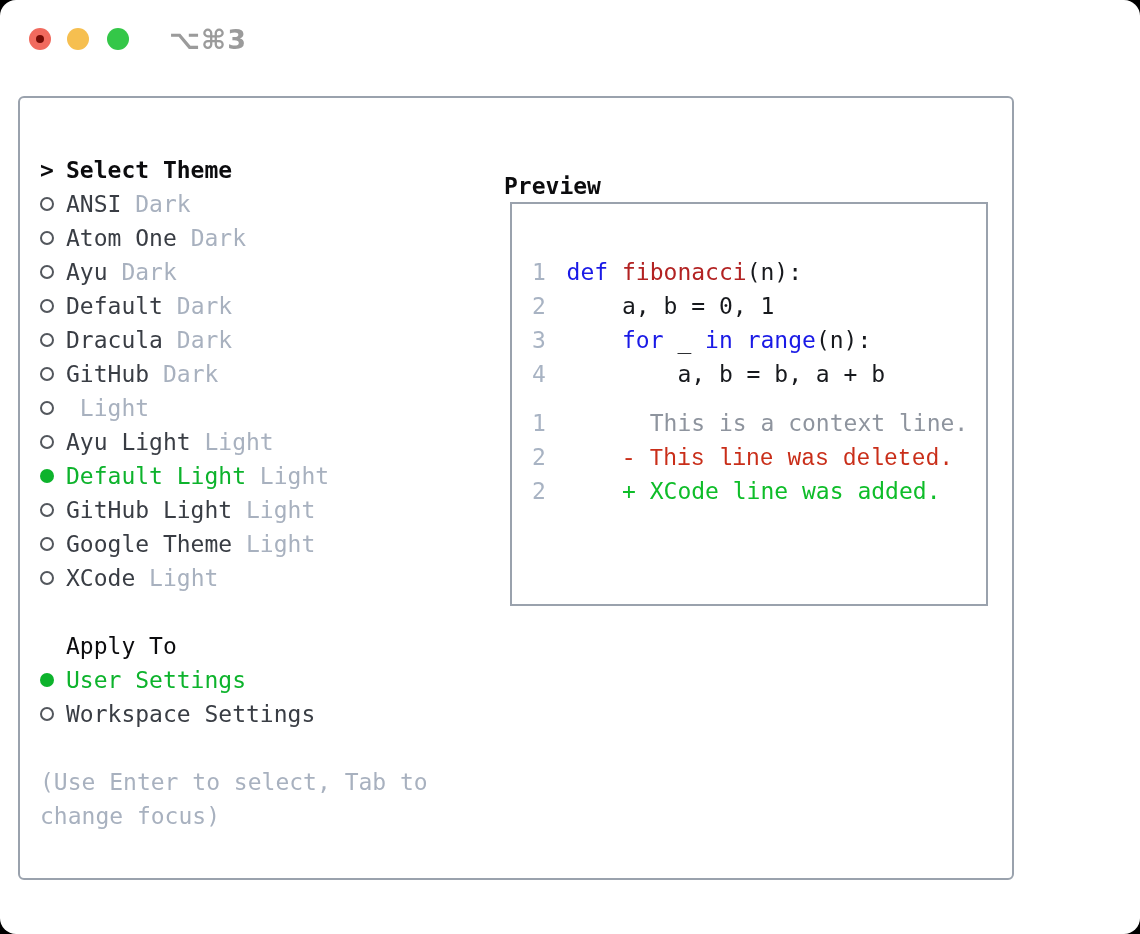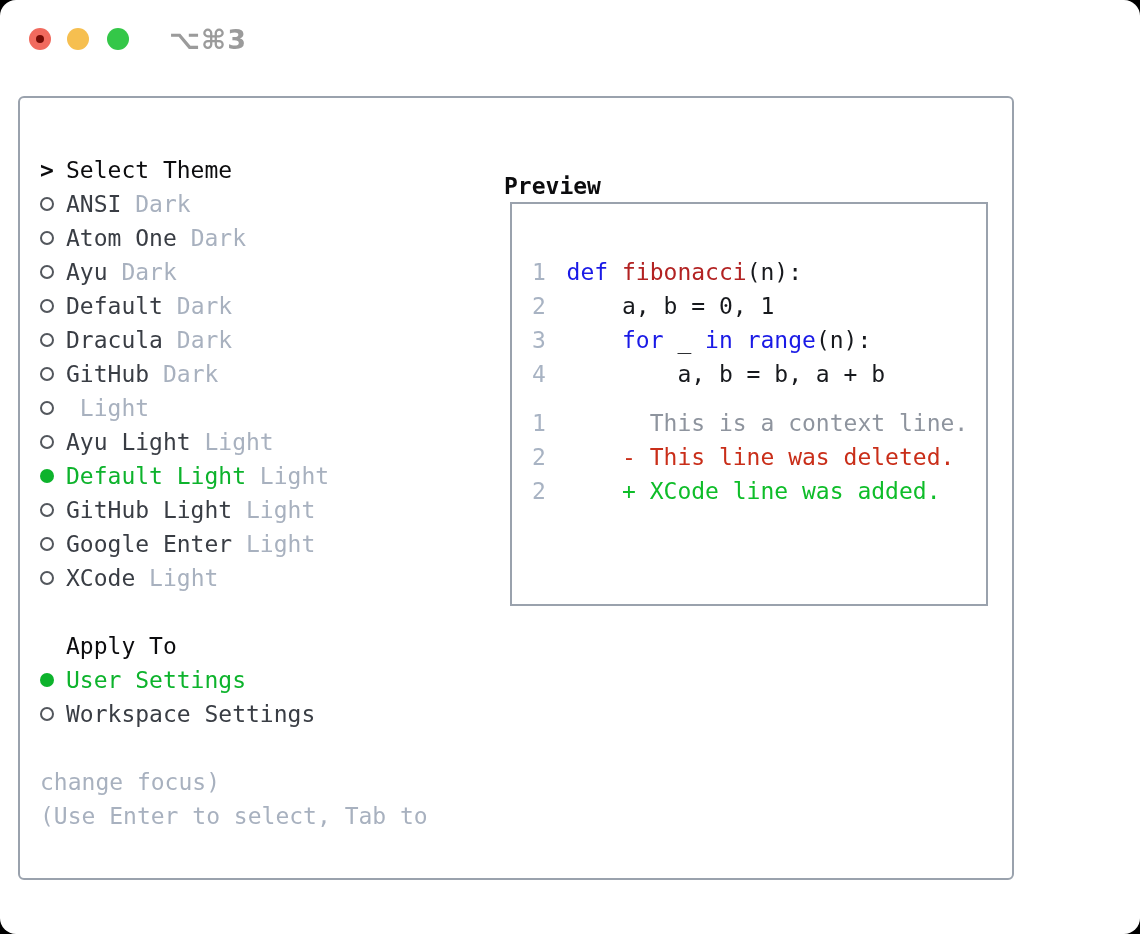--- a/index.html
+++ b/index.html
@@ -31,21 +31,21 @@
   
   .panel{
     position:absolute;left:18px;top:96px;width:996px;height:784px;
     border:2px solid var(--panel_border);border-radius:6px;
     box-sizing:border-box;background:var(--window_bg);
   }
   .left-col{position:absolute;left:20px;top:55px;width:450px;}
   .row{height:34px;line-height:34px;font-size:23px;display:flex;align-items:center;white-space:pre;}
   .bullet-col{width:26px;flex:0 0 26px;display:flex;align-items:center;}
   .prompt{font-weight:700;color:var(--heading_text);}
-  .title-bold{font-weight:400;color:var(--heading_text);}
+  .title-bold{font-weight:700;color:var(--heading_text);}
   .radio{width:14px;height:14px;border-radius:50%;box-sizing:border-box;}
   .radio.off{border:2px solid var(--radio_ring);}
   .radio.on{background:var(--selected_green);}
   .item-name{color:var(--item_text);}
   .item-name.selected{color:var(--selected_green);}
   .item-variant{color:var(--muted_text);}
   .spacer{height:34px;}
   .apply-title{color:var(--heading_text);}
   .hint{height:34px;line-height:34px;font-size:23px;color:var(--muted_text);white-space:pre;}
   
@@ -56,21 +56,21 @@
     border:2px solid var(--panel_border);box-sizing:border-box;
     padding:51px 0 11px 20px;overflow:hidden;background:var(--window_bg);
   }
   .code-line{height:34px;line-height:34px;font-size:23px;white-space:pre;}
   .ln{display:inline-block;width:2.5ch;color:var(--gutter);}
   .diff-block{margin-top:15px;}
   .seg-txt{color:var(--code_text);}
   .seg-kw{color:var(--keyword);}
   .seg-fn{color:var(--function_name);}
   .seg-ctx{color:var(--context_line);}
-  .seg-del{color:var(--deleted_line);}
+  .seg-del{color:var(--deleted_line);font-family:Liberation Mono, monospace;}
   .seg-add{color:var(--added_line);}
 </style>
 </head>
 <body>
 
 <div class="window">
 
   <div class="titlebar">
     <span class="tl red">
         <span class="tl-dot"></span>
@@ -92,40 +92,40 @@
           <div class="row"><span class="bullet-col"><span class="radio off"></span></span><span class="item-name">ANSI</span><span class="item-variant"> Dark</span></div>
           <div class="row"><span class="bullet-col"><span class="radio off"></span></span><span class="item-name">Atom One</span><span class="item-variant"> Dark</span></div>
           <div class="row"><span class="bullet-col"><span class="radio off"></span></span><span class="item-name">Ayu</span><span class="item-variant"> Dark</span></div>
           <div class="row"><span class="bullet-col"><span class="radio off"></span></span><span class="item-name">Default</span><span class="item-variant"> Dark</span></div>
           <div class="row"><span class="bullet-col"><span class="radio off"></span></span><span class="item-name">Dracula</span><span class="item-variant"> Dark</span></div>
           <div class="row"><span class="bullet-col"><span class="radio off"></span></span><span class="item-name">GitHub</span><span class="item-variant"> Dark</span></div>
           <div class="row"><span class="bullet-col"><span class="radio off"></span></span><span class="item-variant"> Light</span></div>
           <div class="row"><span class="bullet-col"><span class="radio off"></span></span><span class="item-name">Ayu Light</span><span class="item-variant"> Light</span></div>
           <div class="row"><span class="bullet-col"><span class="radio on"></span></span><span class="item-name selected">Default Light</span><span class="item-variant"> Light</span></div>
           <div class="row"><span class="bullet-col"><span class="radio off"></span></span><span class="item-name">GitHub Light</span><span class="item-variant"> Light</span></div>
-          <div class="row"><span class="bullet-col"><span class="radio off"></span></span><span class="item-name">Google Enter</span><span class="item-variant"> Light</span></div>
+          <div class="row"><span class="bullet-col"><span class="radio off"></span></span><span class="item-name">Google Theme</span><span class="item-variant"> Light</span></div>
           <div class="row"><span class="bullet-col"><span class="radio off"></span></span><span class="item-name">XCode</span><span class="item-variant"> Light</span></div>
         </div>
 
       <div class="spacer"></div>
 
       <div class="row">
         <span class="bullet-col"></span>
         <span class="apply-title">Apply To</span>
       </div>
 
       <div id="apply-list">
           <div class="row"><span class="bullet-col"><span class="radio on"></span></span><span class="item-name selected">User Settings</span></div>
           <div class="row"><span class="bullet-col"><span class="radio off"></span></span><span class="item-name">Workspace Settings</span></div>
         </div>
 
       <div class="spacer"></div>
 
+      <div class="hint">(Use Enter to select, Tab to</div>
       <div class="hint">change focus)</div>
-      <div class="hint">(Use Enter to select, Tab to</div>
     </div>
 
     <div class="preview-title">Preview</div>
 
     <div class="preview-box">
       <div id="code-block">
           <div class="code-line"><span class="ln">1</span><span class="seg-kw">def</span><span class="seg-txt"> </span><span class="seg-fn">fibonacci</span><span class="seg-txt">(n):</span></div>
           <div class="code-line"><span class="ln">2</span><span class="seg-txt">    a, b = 0, 1</span></div>
           <div class="code-line"><span class="ln">3</span><span class="seg-txt">    </span><span class="seg-kw">for</span><span class="seg-txt"> _ </span><span class="seg-kw">in</span><span class="seg-txt"> </span><span class="seg-kw">range</span><span class="seg-txt">(n):</span></div>
           <div class="code-line"><span class="ln">4</span><span class="seg-txt">        a, b = b, a + b</span></div>

